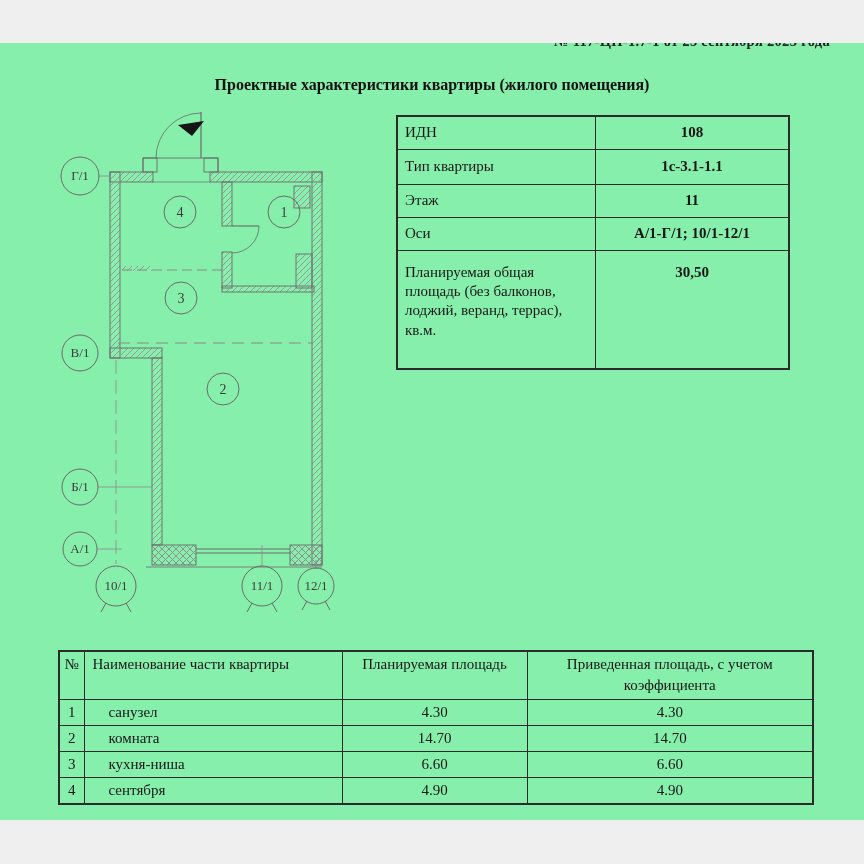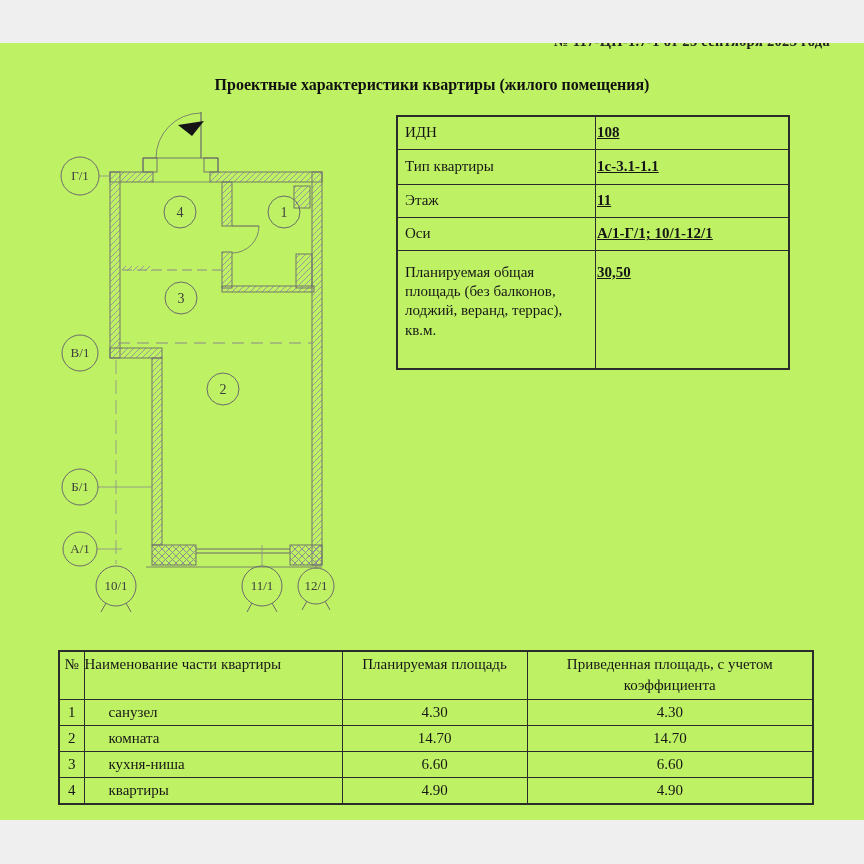--- a/index.html
+++ b/index.html
@@ -4,21 +4,21 @@
 <style>
   html,body{margin:0;padding:0;}
   body{
     width:864px;height:864px;position:relative;overflow:hidden;
     background:#efefef;
     font-family:"Liberation Serif", serif;
     color:#161616;
   }
   .page{
     position:absolute;left:0;top:43px;width:864px;height:777px;
-    background:#bef264;overflow:hidden;
+    background:#86efac;overflow:hidden;
   }
   
   .clip-line{
     position:absolute;top:0;right:34px;height:8px;overflow:hidden;
   }
   .clip-line span{
     display:block;margin-top:-10px;
     font-weight:bold;font-size:14.5px;letter-spacing:.3px;color:#222;
   }
   .doc-title{
@@ -31,21 +31,21 @@
   table{border-collapse:collapse;table-layout:fixed;}
   .specs{
     position:absolute;left:396px;top:72px;
     border:2px solid #2b2b2b;
   }
   .specs td{
     border:1px solid #2b2b2b;font-size:15px;line-height:1.28;
     vertical-align:middle;overflow:hidden;
   }
   .specs td.lbl{width:186px;padding:2px 4px 2px 7px;margin-top:24px;}
-  .specs td.val{width:190px;font-weight:bold;text-decoration:underline;}
+  .specs td.val{width:190px;text-align:center;font-weight:bold;}
   .specs tr.r1 td{height:28px;}
   .specs tr.r2 td{height:30px;}
   .specs tr.r3 td{height:28px;}
   .specs tr.r4 td{height:28px;}
   .specs tr.r5 td{height:103px;}
   .specs tr.r6 td{height:136px;}
   .specs tr.r7 td{height:49px;}
   .specs tr.tall td{vertical-align:top;padding-top:12px;}
   
   .rooms-table{
@@ -54,21 +54,21 @@
   }
   .rooms-table th,.rooms-table td{
     border:1px solid #2b2b2b;font-size:15px;font-weight:normal;
     line-height:1.4;overflow:hidden;
   }
   .rooms-table th{vertical-align:top;padding-top:2px;}
   .rooms-table col.c-num{width:25px;}
   .rooms-table col.c-name{width:258px;}
   .rooms-table col.c-plan{width:185px;}
   .rooms-table col.c-red{width:286px;}
-  .rooms-table th.h-name{text-align:left;padding-left:0;}
+  .rooms-table th.h-name{text-align:left;padding-left:8px;}
   .rooms-table th.h-center{text-align:center;}
   .rooms-table tr.hdr th{height:44px;}
   .rooms-table tr.data td{height:23px;}
   .rooms-table td.num{text-align:center;}
   .rooms-table td.name{text-align:left;padding-left:24px;}
   .rooms-table td.area{text-align:center;}
   
   .ax-t{font-family:"Liberation Serif",serif;font-size:13px;fill:#3d3d3d;}
   .rm-t{font-family:"Liberation Serif",serif;font-size:14px;fill:#3d3d3d;}
 </style>
@@ -233,20 +233,20 @@
         <td class="area">14.70</td>
       </tr>
       <tr class="data">
         <td class="num">3</td>
         <td class="name">кухня-ниша</td>
         <td class="area">6.60</td>
         <td class="area">6.60</td>
       </tr>
       <tr class="data">
         <td class="num">4</td>
-        <td class="name">квартиры</td>
+        <td class="name">сентября</td>
         <td class="area">4.90</td>
         <td class="area">4.90</td>
       </tr>
     </tbody>
   </table>
 
 </div>
 
 </body></html>

